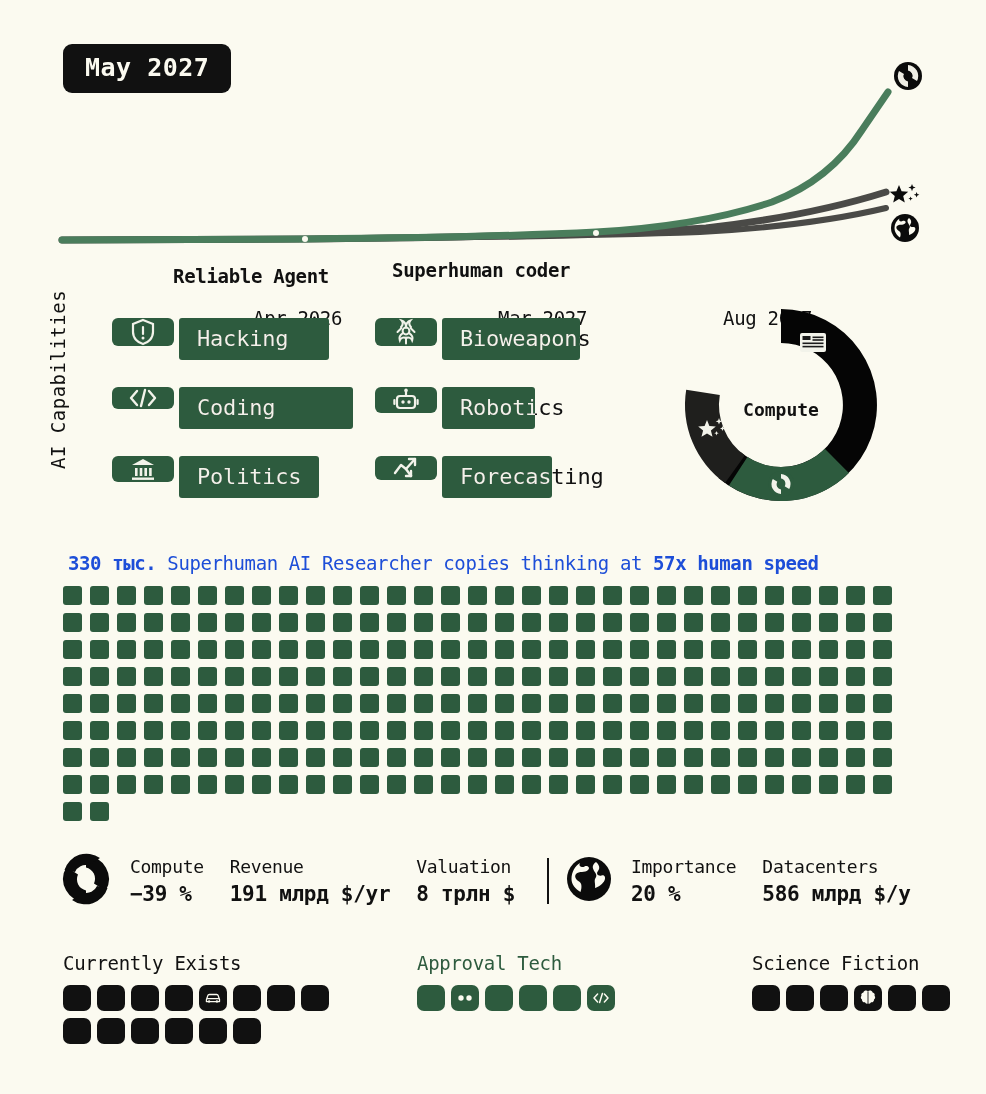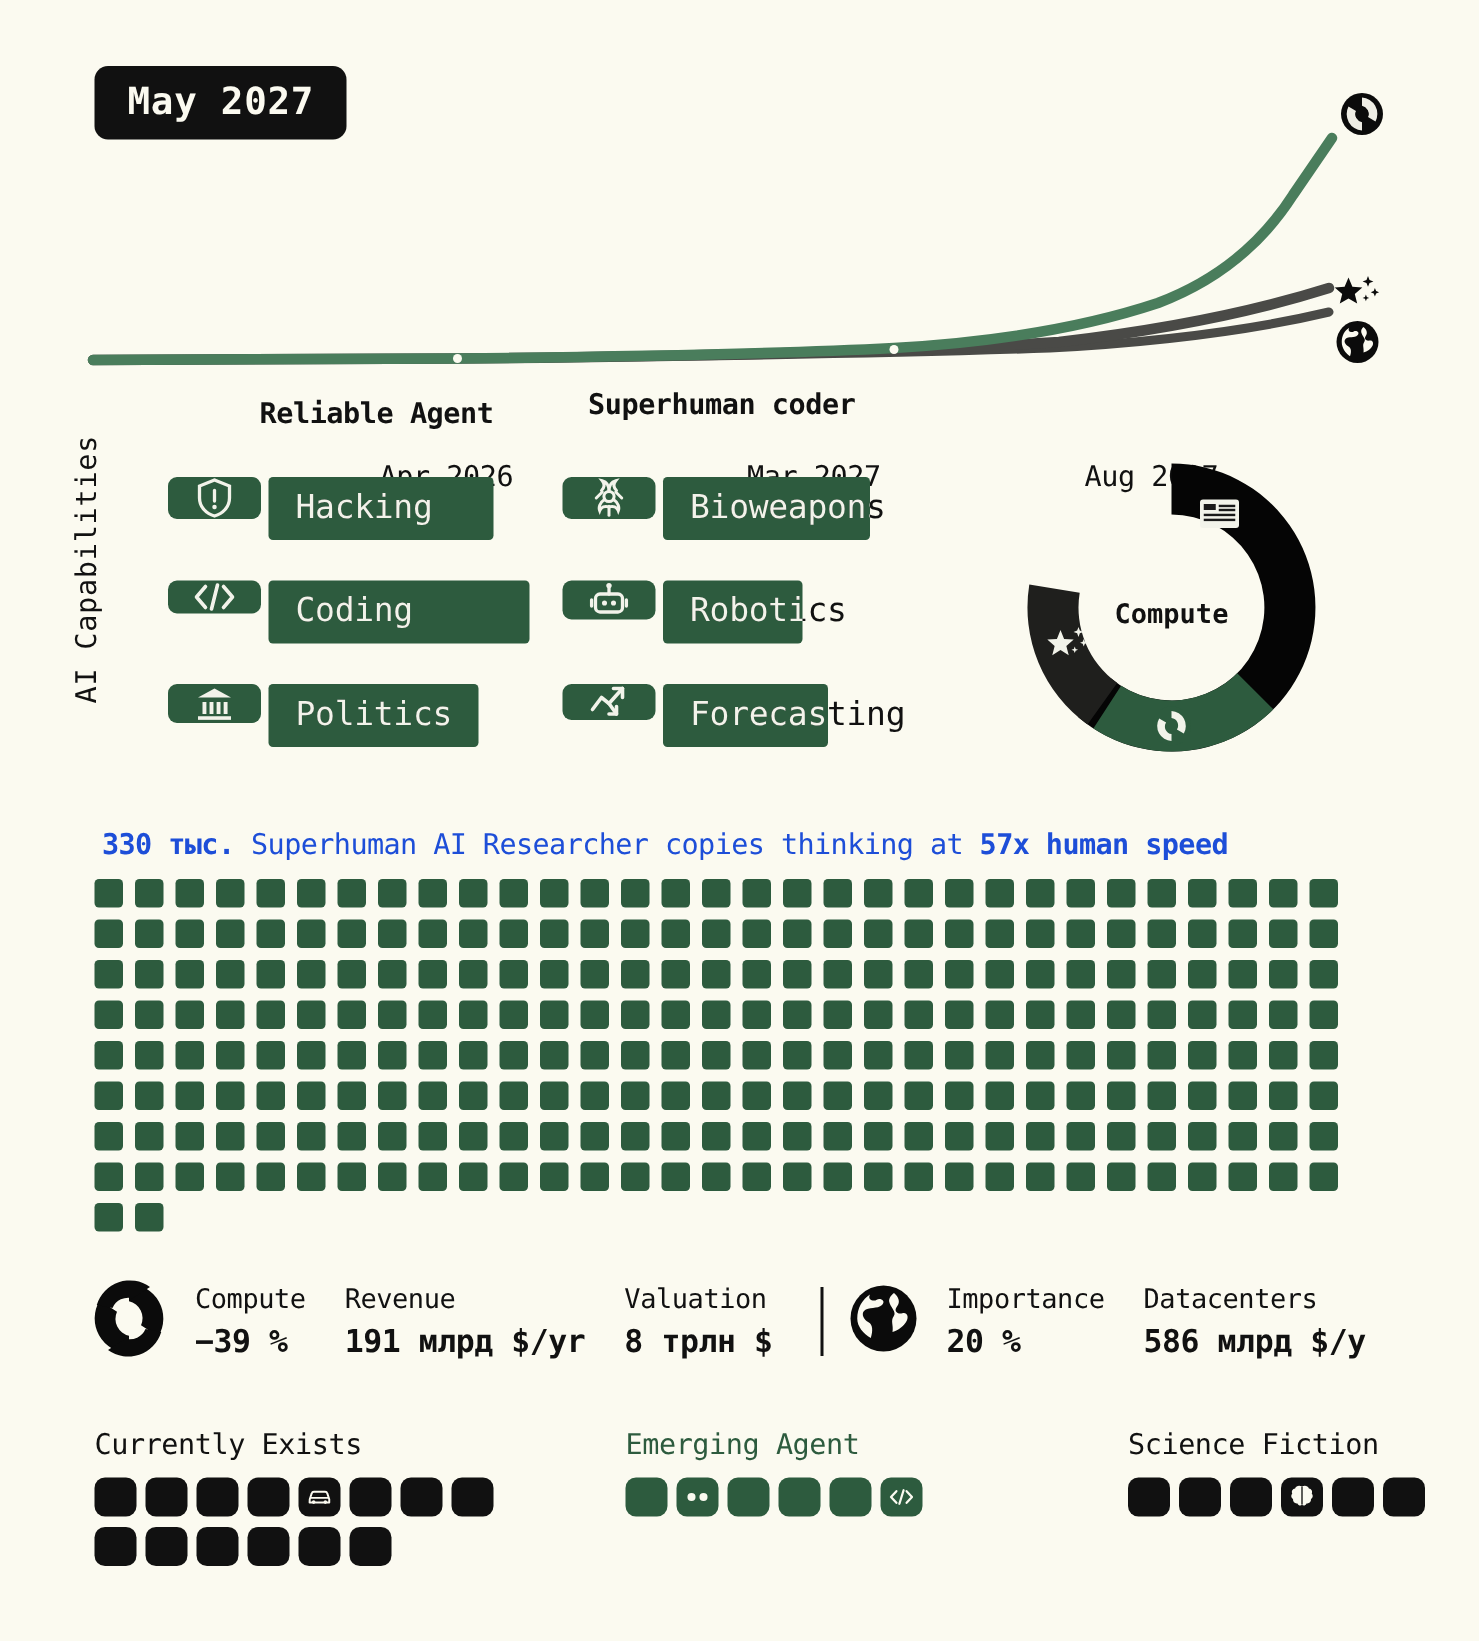--- a/index.html
+++ b/index.html
@@ -539,21 +539,21 @@
   <div class="legend-group" id="legend-group-0">
     <div class="legend-title" style="color: rgb(17, 17, 17);">Currently Exists</div>
     <div class="legend-chips" style="width: 290px;"><span class="legend-chip" style="background: rgb(17, 17, 17);"></span><span class="legend-chip" style="background: rgb(17, 17, 17);"></span><span class="legend-chip" style="background: rgb(17, 17, 17);"></span><span class="legend-chip" style="background: rgb(17, 17, 17);"></span><span class="legend-chip" style="background: rgb(17, 17, 17);"><svg width="17" height="12" viewBox="0 0 17 12">
             <path d="M2 7.5 L3.3 3.6 C3.5 2.9 4 2.5 4.8 2.5 H12.2 C13 2.5 13.5 2.9 13.7 3.6 L15 7.5 V9.6 H1.9 Z" fill="none" stroke="#FBFAF0" stroke-width="1.3" stroke-linejoin="round"></path>
             <circle cx="4.6" cy="9.4" r="1.2" fill="#FBFAF0"></circle>
             <circle cx="12.4" cy="9.4" r="1.2" fill="#FBFAF0"></circle>
             <line x1="2.6" y1="6.6" x2="14.4" y2="6.6" stroke="#FBFAF0" stroke-width="1.1"></line>
           </svg></span><span class="legend-chip" style="background: rgb(17, 17, 17);"></span><span class="legend-chip" style="background: rgb(17, 17, 17);"></span><span class="legend-chip" style="background: rgb(17, 17, 17);"></span><span class="legend-chip" style="background: rgb(17, 17, 17);"></span><span class="legend-chip" style="background: rgb(17, 17, 17);"></span><span class="legend-chip" style="background: rgb(17, 17, 17);"></span><span class="legend-chip" style="background: rgb(17, 17, 17);"></span><span class="legend-chip" style="background: rgb(17, 17, 17);"></span><span class="legend-chip" style="background: rgb(17, 17, 17);"></span></div>
   </div>
   <div class="legend-group" id="legend-group-1">
-    <div class="legend-title" style="color: rgb(45, 91, 62);">Emerging Agent</div>
+    <div class="legend-title" style="color: rgb(45, 91, 62);">Approval Tech</div>
     <div class="legend-chips"><span class="legend-chip" style="background: rgb(45, 91, 62);"></span><span class="legend-chip" style="background: rgb(45, 91, 62);"><svg width="18" height="8" viewBox="0 0 18 8">
             <circle cx="5" cy="4" r="2.7" fill="#FBFAF0"></circle>
             <circle cx="13" cy="4" r="2.7" fill="#FBFAF0"></circle>
           </svg></span><span class="legend-chip" style="background: rgb(45, 91, 62);"></span><span class="legend-chip" style="background: rgb(45, 91, 62);"></span><span class="legend-chip" style="background: rgb(45, 91, 62);"></span><span class="legend-chip" style="background: rgb(45, 91, 62);"><svg width="18" height="13" viewBox="0 0 18 13">
             <polyline points="5.6,2.6 2,6.5 5.6,10.4" fill="none" stroke="#FBFAF0" stroke-width="1.5" stroke-linecap="round" stroke-linejoin="round"></polyline>
             <polyline points="12.4,2.6 16,6.5 12.4,10.4" fill="none" stroke="#FBFAF0" stroke-width="1.5" stroke-linecap="round" stroke-linejoin="round"></polyline>
             <line x1="10.4" y1="2" x2="7.6" y2="11" stroke="#FBFAF0" stroke-width="1.5" stroke-linecap="round"></line>
           </svg></span></div>
   </div>
   <div class="legend-group" id="legend-group-2">

